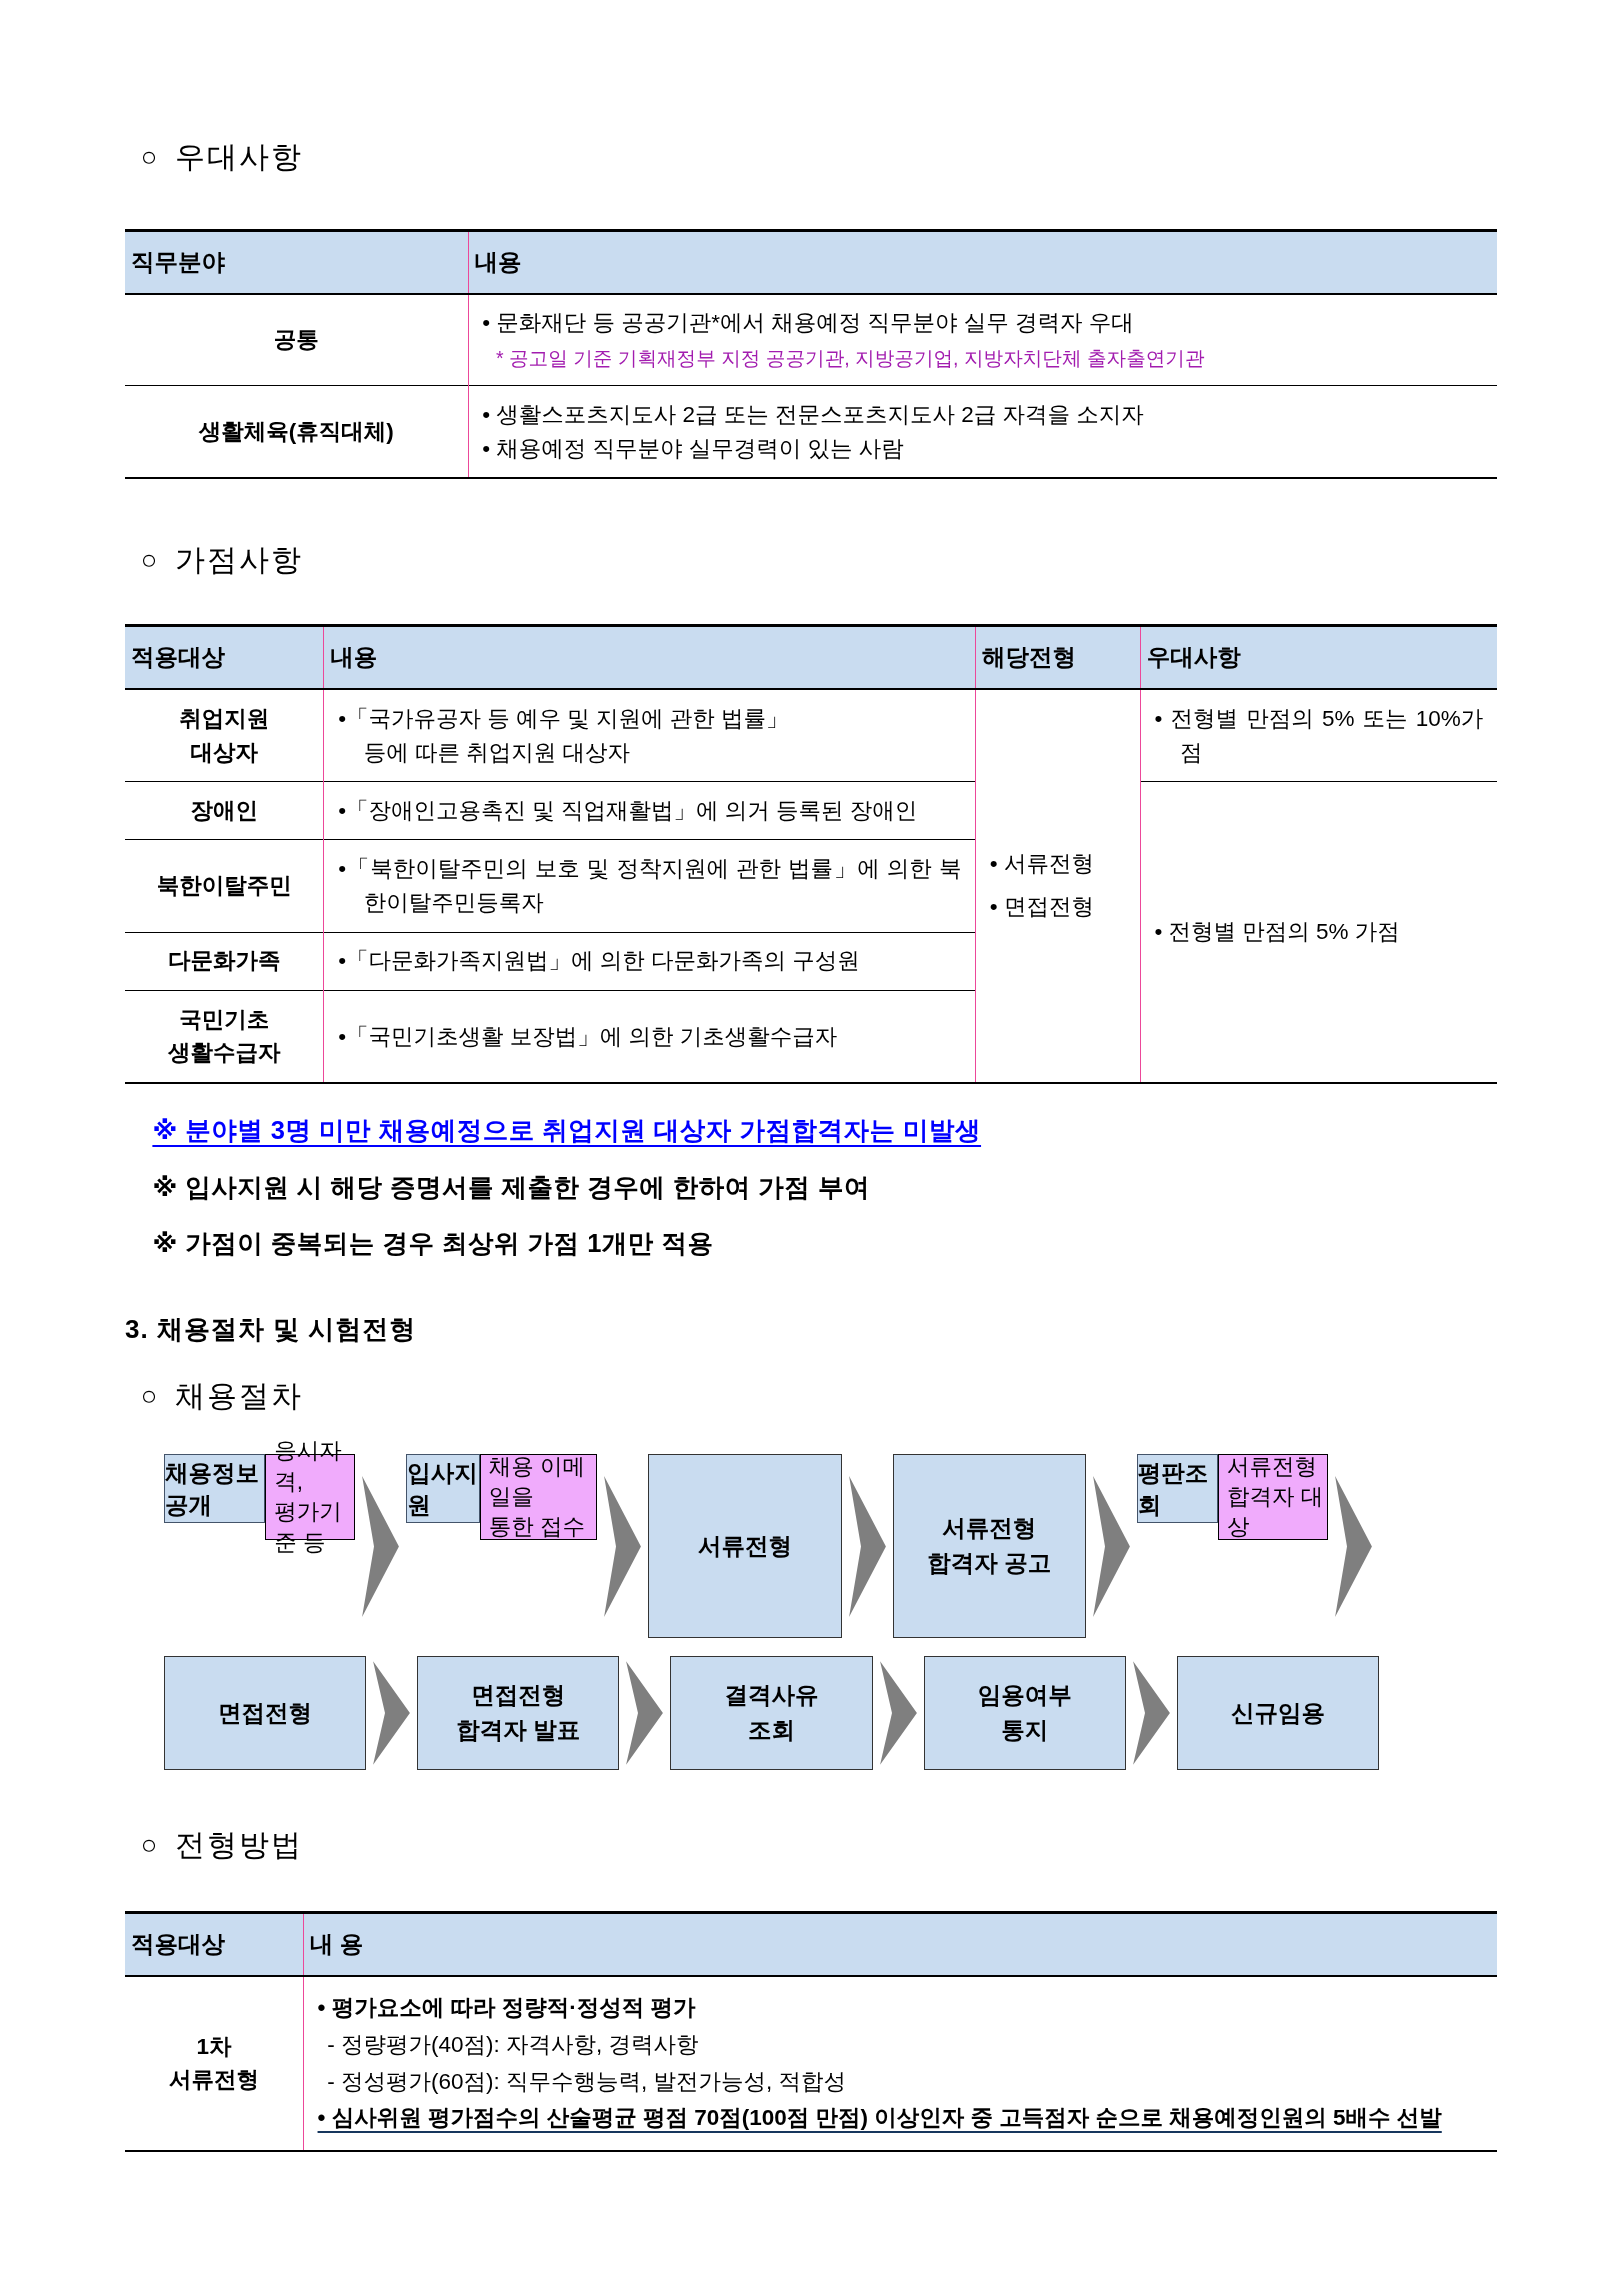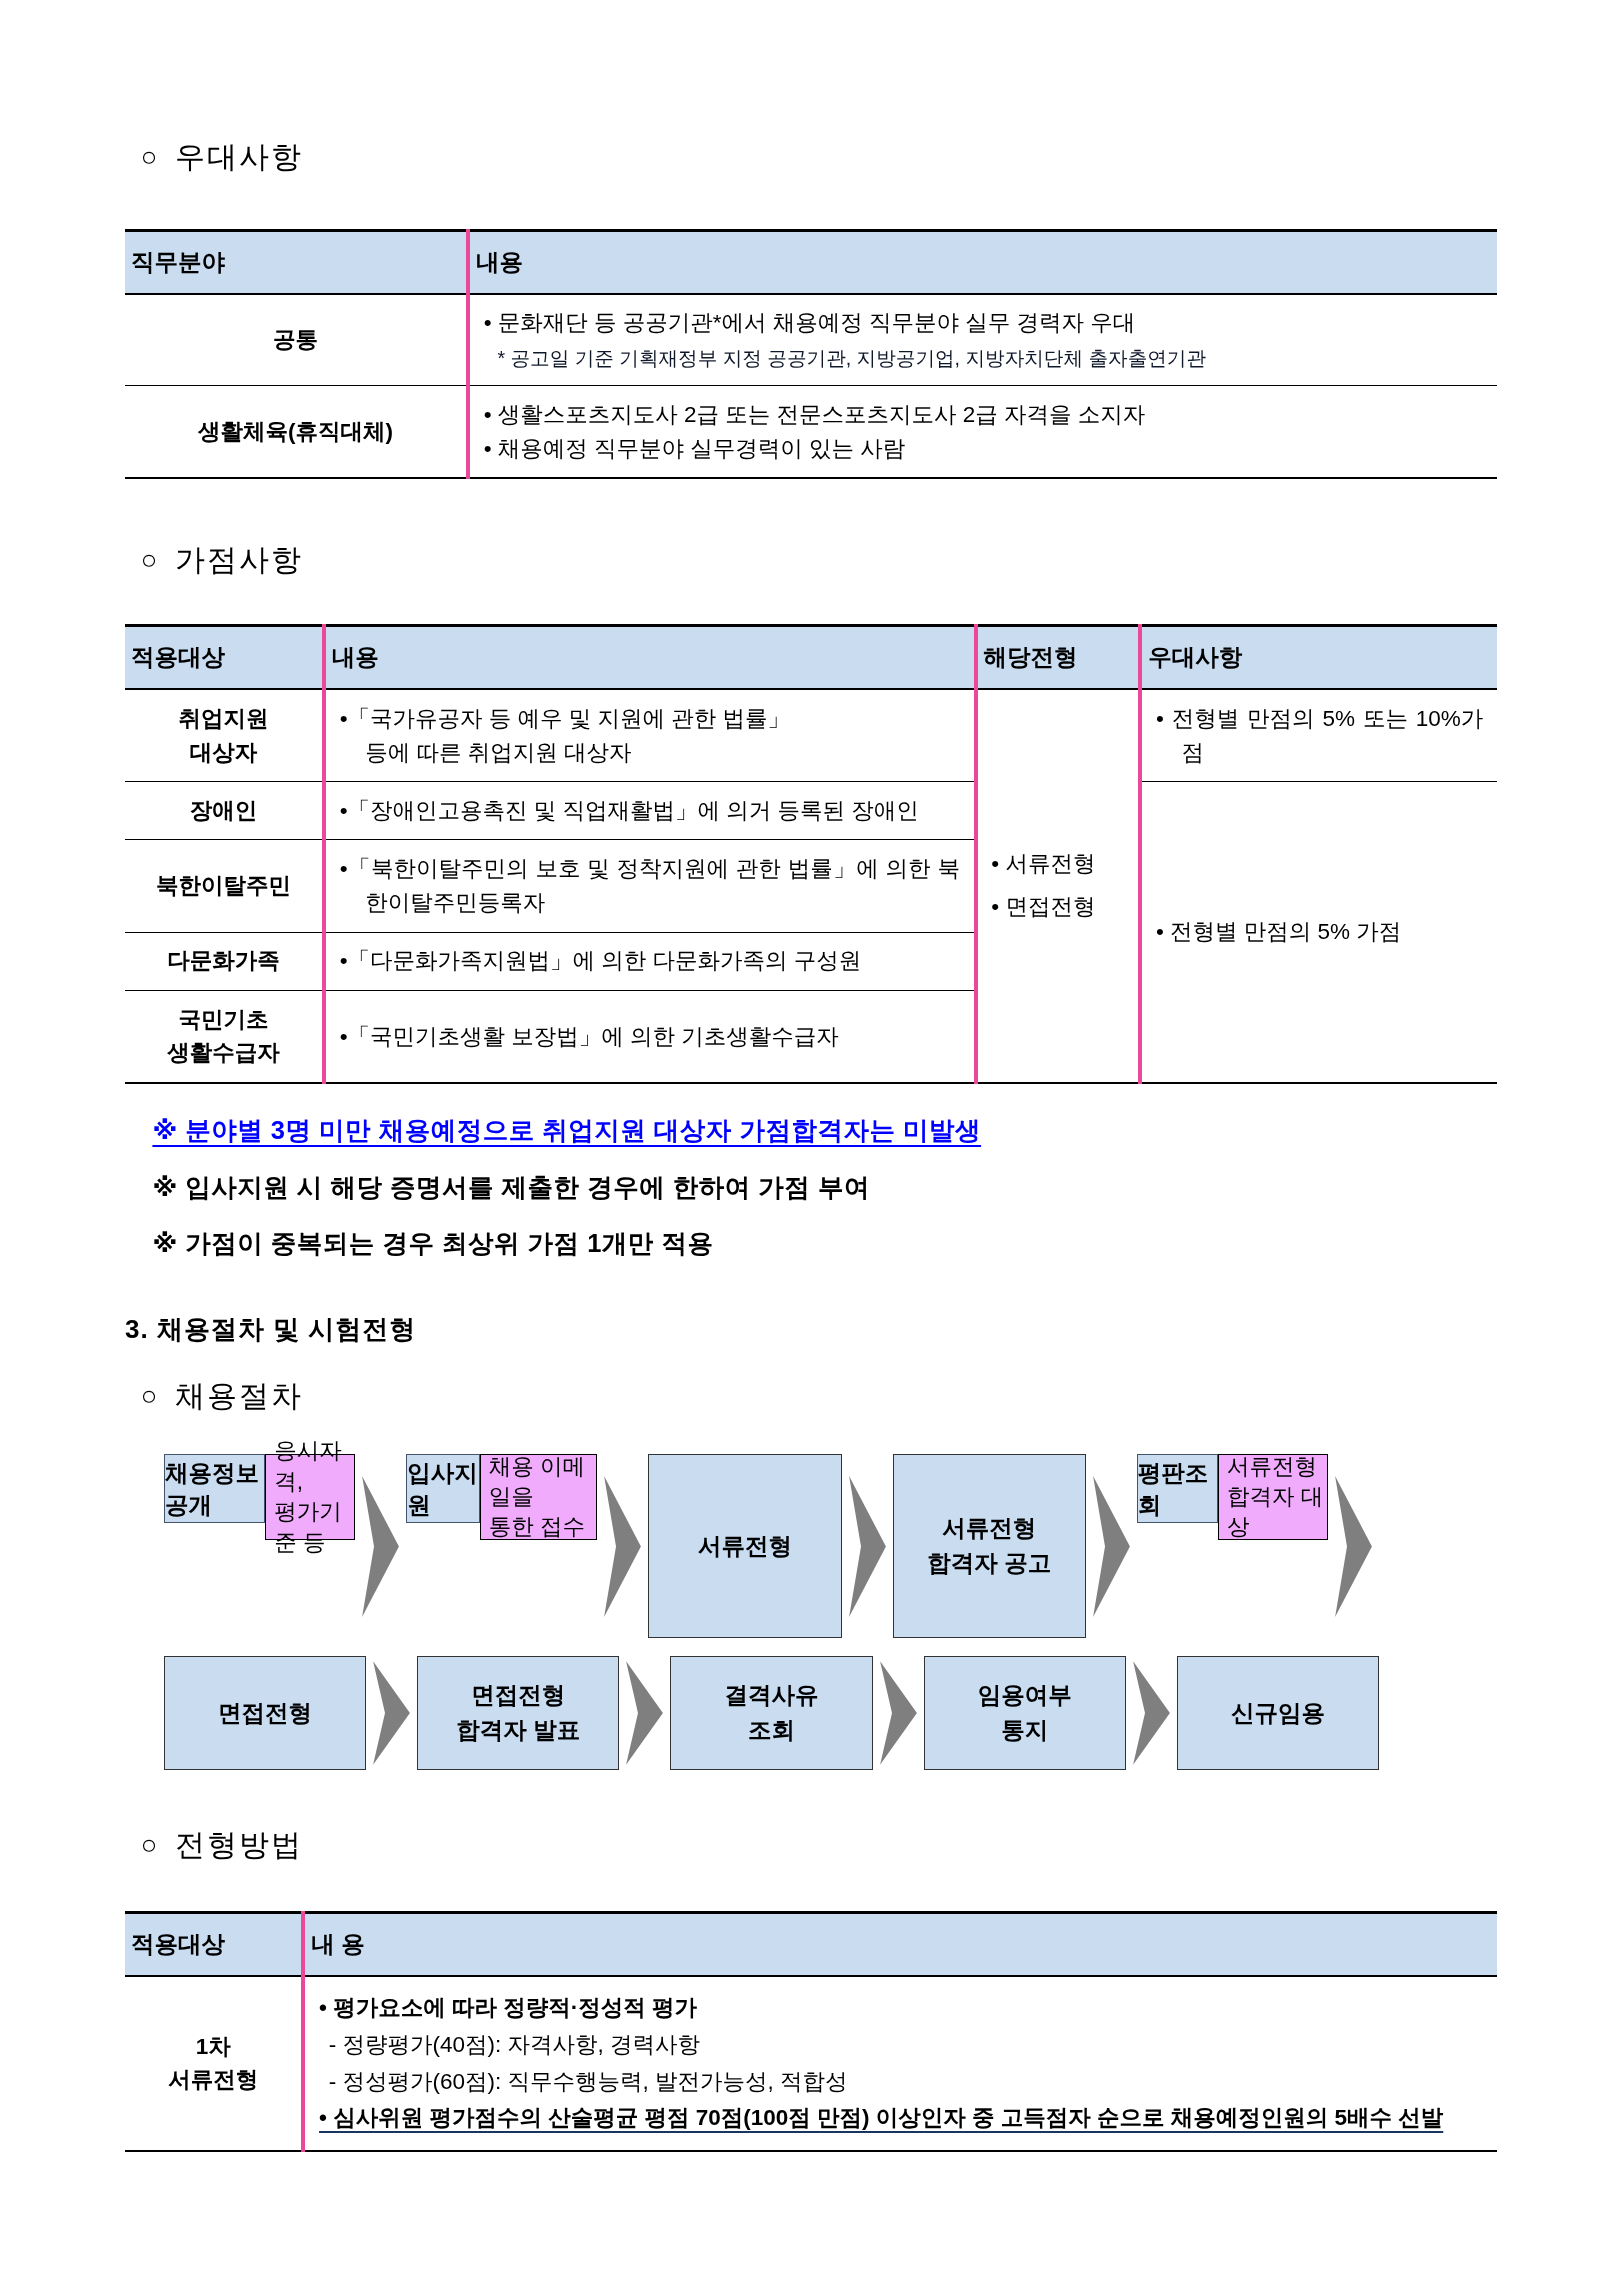--- a/index.html
+++ b/index.html
@@ -23,25 +23,25 @@
   table.doc {
     width:100%; border-collapse:collapse; table-layout:fixed;
     border-top:3.9px solid #000; border-bottom:2.9px solid #000;
     font-size:22.5px; line-height:1.5;
   }
   table.doc th {
     background:#c9dcf0; font-weight:bold; font-size:23.5px;
     padding:12.7px 5.9px; border-bottom:2.9px double #000; text-align:left;
   }
   table.doc td { vertical-align:middle; padding:11.8px 13.7px; }
-  table.doc th + th, table.doc td + td { border-left:4px solid #ec4899; }
+  table.doc th + th, table.doc td + td { border-left:1px solid #ec4899; }
   table.doc tr + tr td { border-top:1px solid #000; }
   td.cat { text-align:center; font-weight:bold; white-space:pre-line; padding:15.7px 3.9px;margin-top:28px; }
   .item { text-align:justify; padding-left:25.5px; text-indent:-25.5px; white-space:pre-line; }
-  .footnote { font-size:19.6px; padding-left:13.7px; margin-top:3.9px; color:#0f172a; }
+  .footnote { font-size:19.6px; padding-left:13.7px; margin-top:3.9px; color:#a21caf; }
   td.stage { white-space:pre-line; padding-left:17.6px; line-height:1.9; }
   td.bonus { white-space:normal; }
   
   .notes { margin:29px 0 0 27.4px; }
   .note { font-size:25.5px; font-weight:bold; margin:21.6px 0; letter-spacing:0.5px; }
   .note-blue { color:#0000ff; text-decoration:underline; text-underline-offset:5.9px; }
   
   .flow { display:flex; align-items:stretch; margin-left:39px; width:1215px; }
   .flow-r1 { height:184px; margin-top:37px; }
   .flow-r2 { height:114px; margin-top:18px; margin-bottom:9.8px; }

